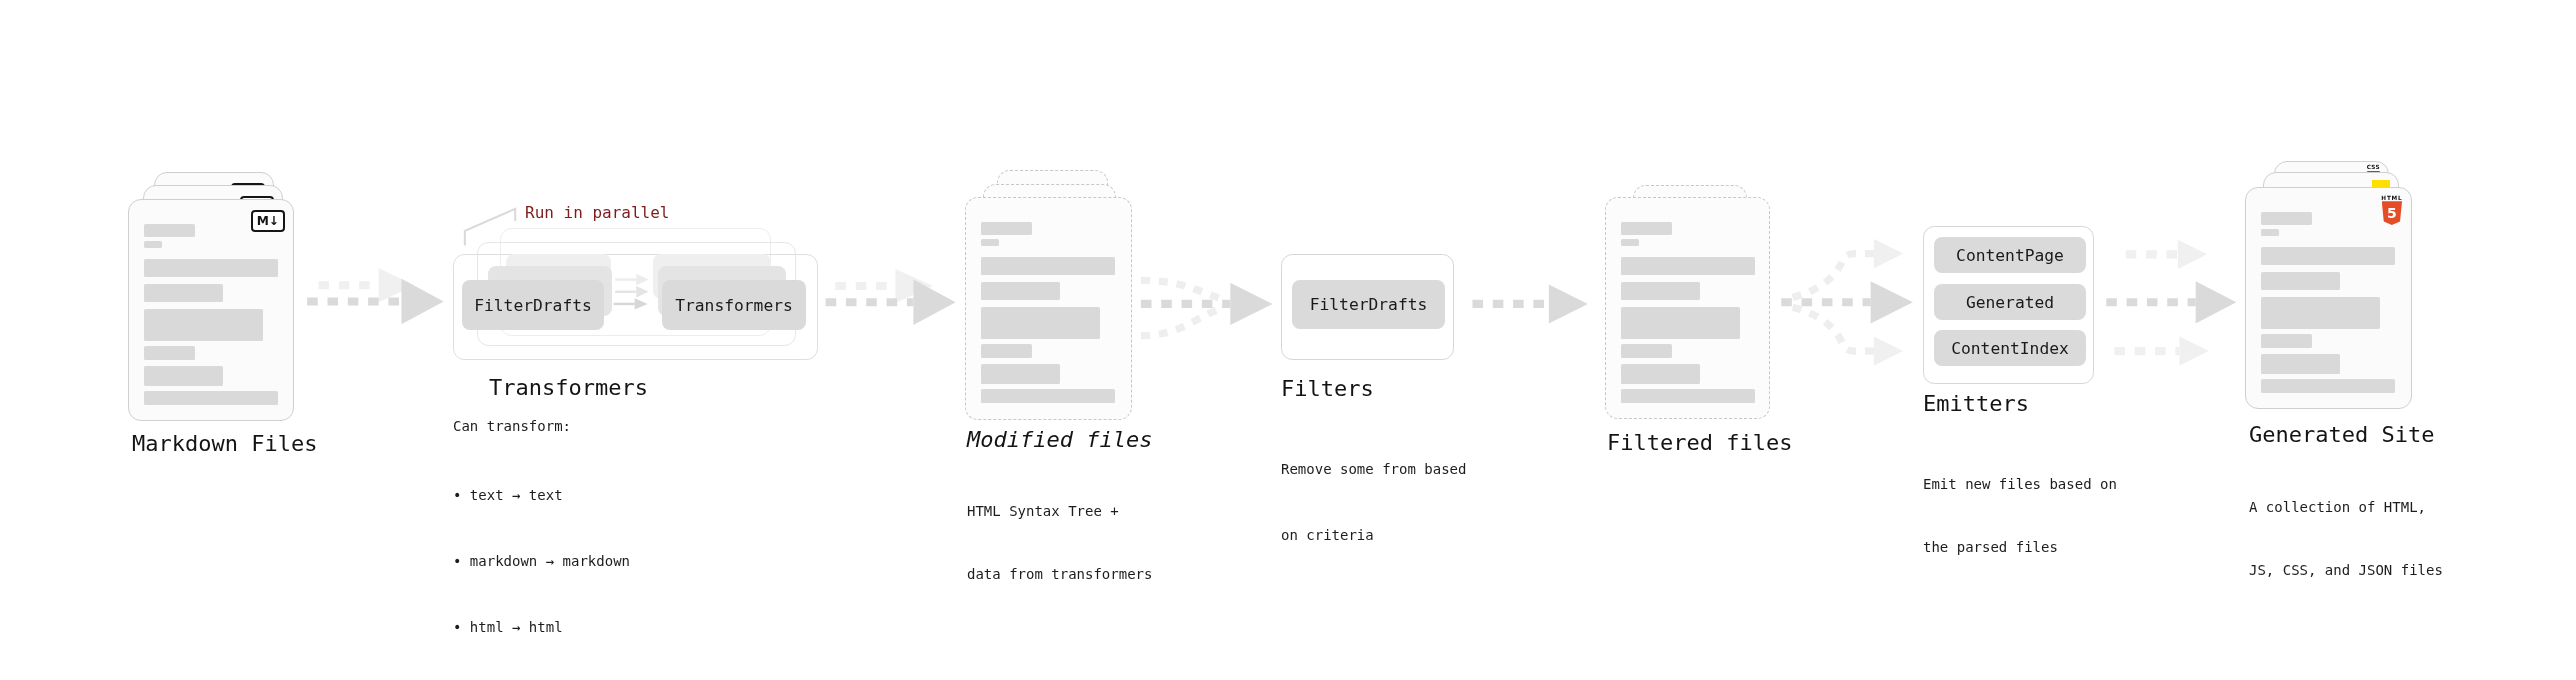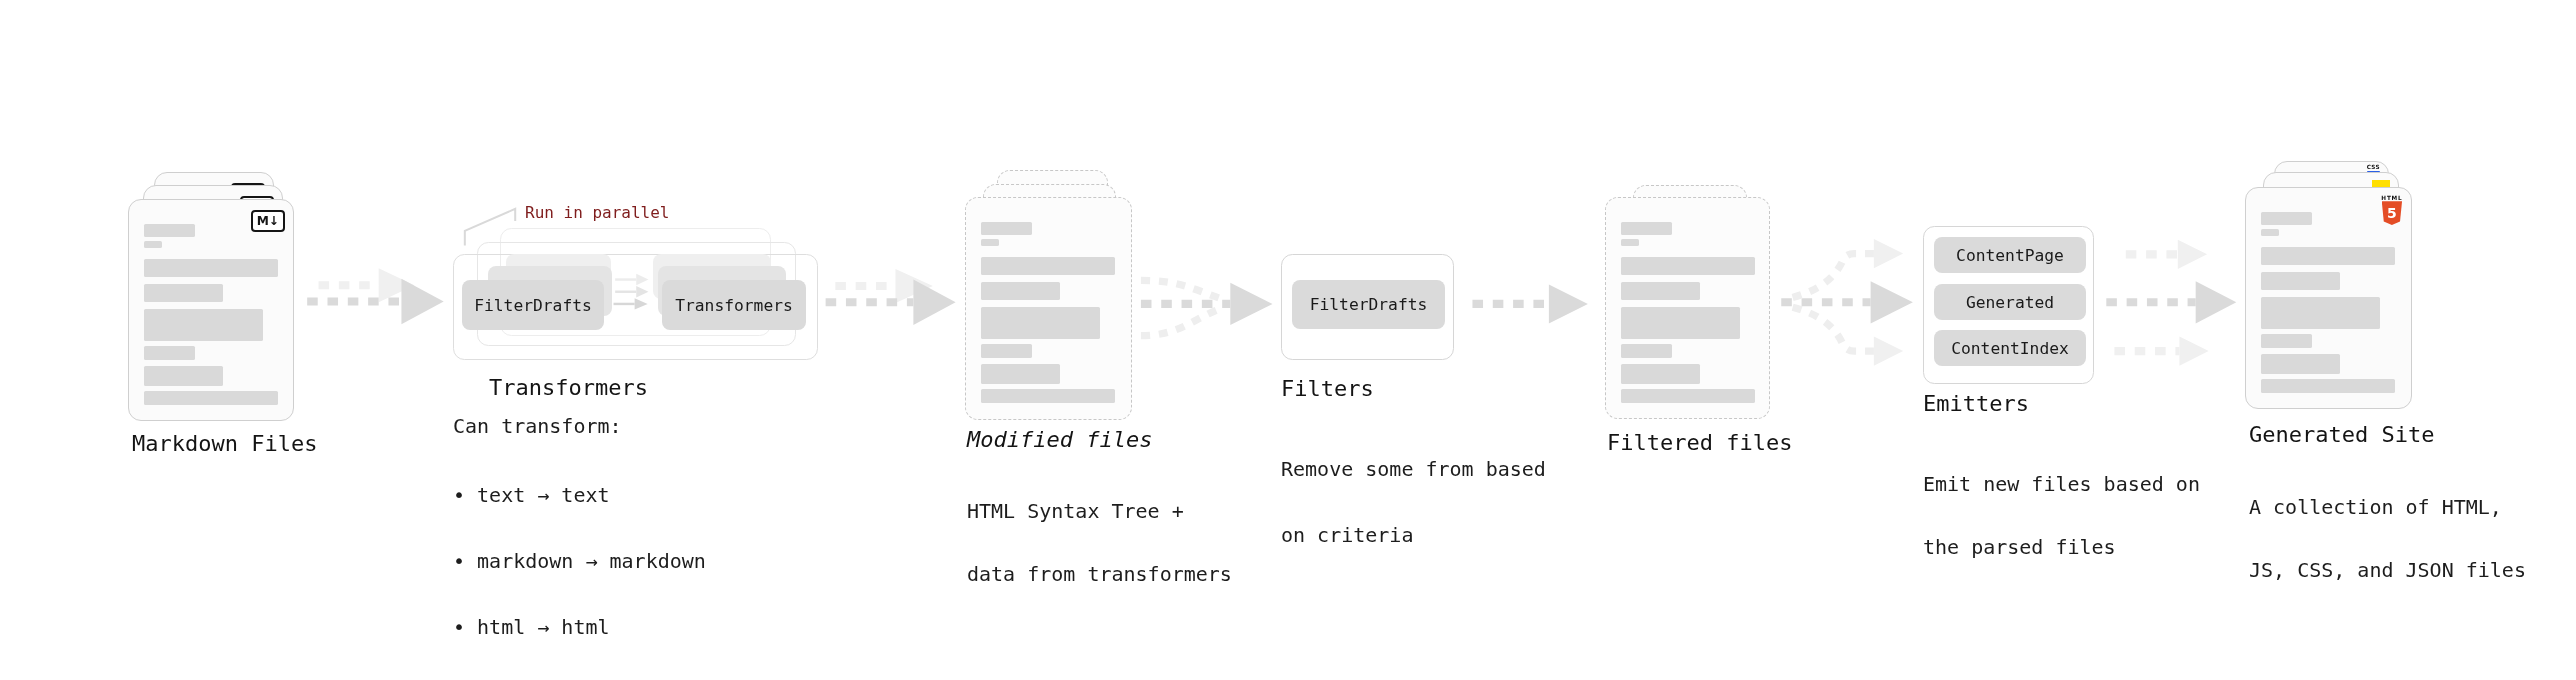--- a/index.html
+++ b/index.html
@@ -30,21 +30,21 @@
   .frame.white{background:#ffffff;border-color:#d6d6d6;}
 
   
   .opbox{position:absolute;box-sizing:border-box;background:#dadada;border-radius:8.1px;
          display:flex;align-items:center;justify-content:center;font-size:16.3px;color:#1a1a1a;white-space:pre;}
   .echo1{position:absolute;background:#e4e4e4;border-radius:8.1px;}
   .echo2{position:absolute;background:#efefef;border-radius:8.1px;}
 
   
   .title{position:absolute;font-size:22px;line-height:24.4px;color:#141414;white-space:pre;}
-  .sub{position:absolute;font-size:20px;line-height:21px;color:#1d1d1d;white-space:pre;}
+  .sub{position:absolute;font-size:14px;line-height:21px;color:#1d1d1d;white-space:pre;}
   .sub.lh27{line-height:22px;}
   .note{position:absolute;font-size:16px;color:#7f1d1d;white-space:pre;}
 
   
   .md-badge{position:absolute;width:34px;height:22px;border:2.4px solid #151515;border-radius:4.1px;background:#ffffff;
             color:#151515;font-family:"DejaVu Sans",sans-serif;font-weight:bold;font-size:12.2px;
             display:flex;align-items:center;justify-content:center;box-sizing:border-box;}
 
   
   .html5-icon{position:absolute;width:22px;text-align:center;}

